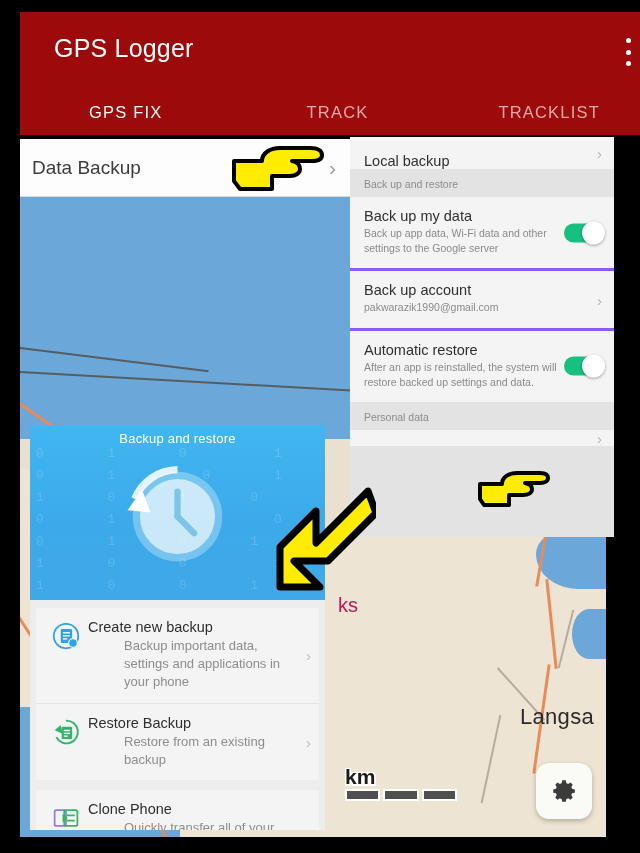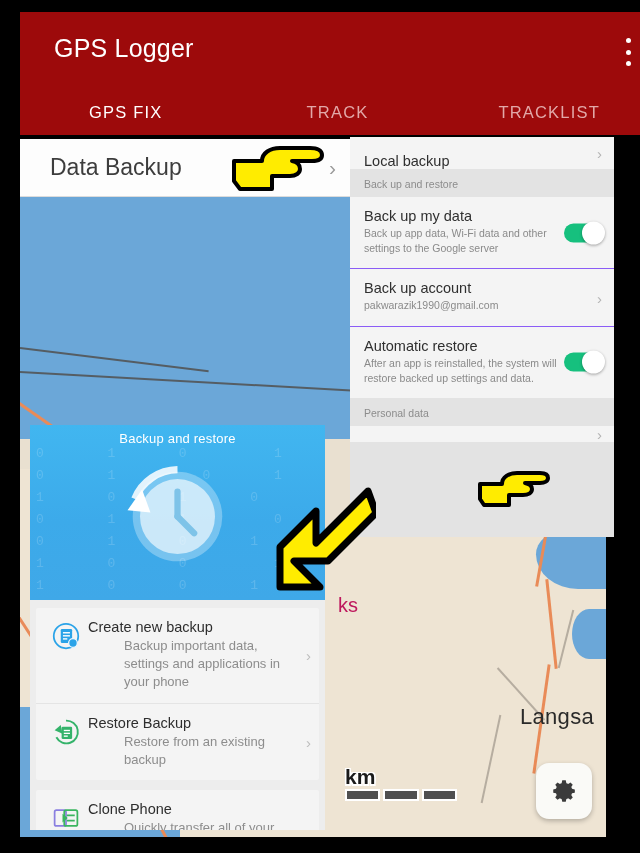--- a/index.html
+++ b/index.html
@@ -106,32 +106,32 @@
     display:flex; align-items:center; justify-content:center;
     box-shadow:0 2px 5px rgba(0,0,0,.25);
   }
 
   
   .databackup {
     position:absolute; left:20px; top:139px; width:330px; height:58px;
     background:#fdfdfd; display:flex; align-items:center;
     border-bottom:1px solid #dcdcdc;
   }
-  .databackup .t { margin-left:30px; font-size:23px; color:#3d3d3d; }
+  .databackup .t { margin-left:12px; font-size:19px; color:#3d3d3d; }
   .databackup .chev {
     margin-left:auto; margin-right:14px; font-size:21px; color:#9b9b9b; font-weight:300;
   }
 
   
   .settings {
     position:absolute; left:350px; top:137px; width:264px; height:400px;
     background:#e3e3e3; overflow:hidden;
   }
   .s-row { background:#f4f4f4; padding:0 14px; position:relative; }
-  .s-row.div { border-top:1px solid #8b5cf6; }
+  .s-row.div { border-top:3px solid #8b5cf6; }
   .s-title { font-size:14.5px; color:#2f2f2f; }
   .s-sub { font-size:10.5px; color:#8a8a8a; line-height:1.45; margin-top:2px; }
   .s-head { font-size:10.5px; color:#8c8c8c; padding:9px 14px 7px 14px; background:#e3e3e3; }
   .s-chev { position:absolute; right:12px; top:50%; transform:translateY(-50%);
             font-size:15px; color:#b4b4b4; }
   .toggle {
     position:absolute; right:10px; top:50%; transform:translateY(-50%);
     width:40px; height:19px; border-radius:10px; background:#16c07e;
   }
   .toggle::after {

